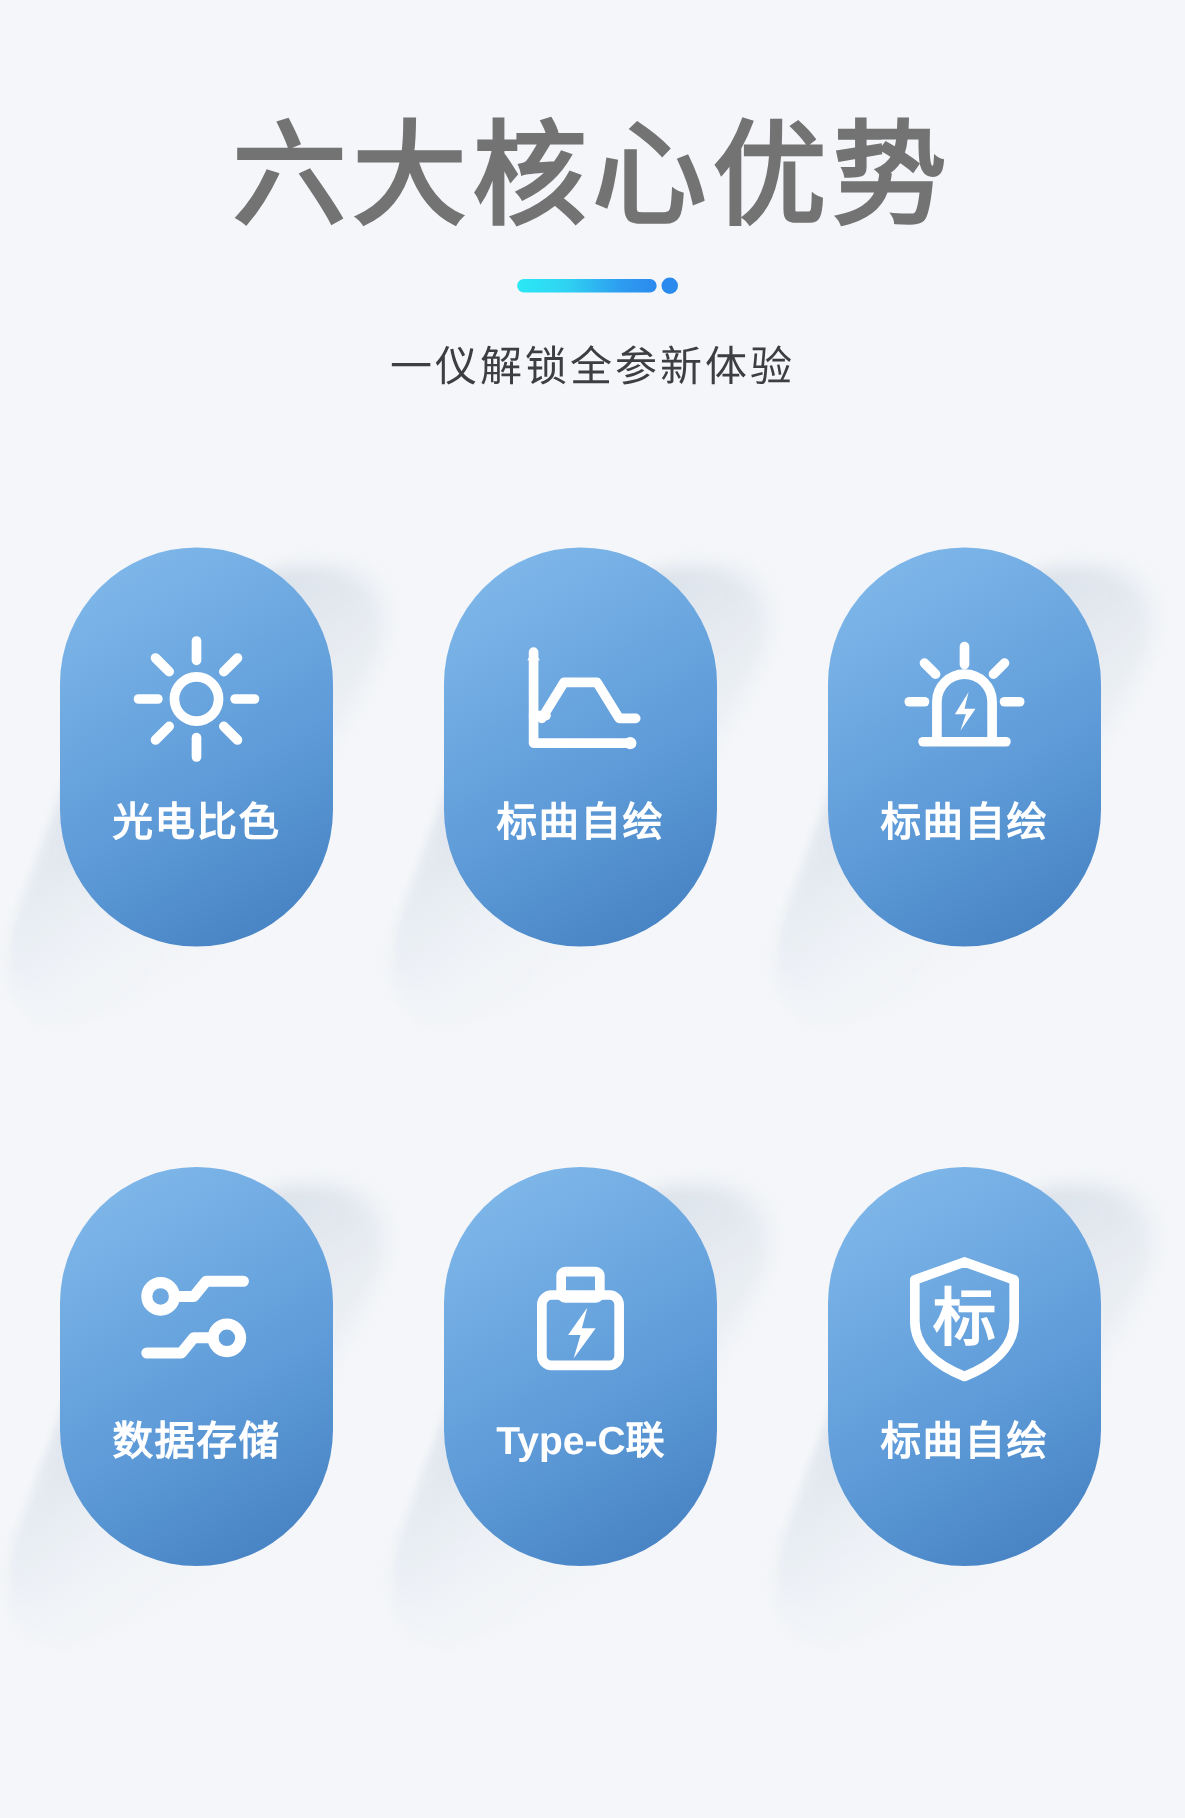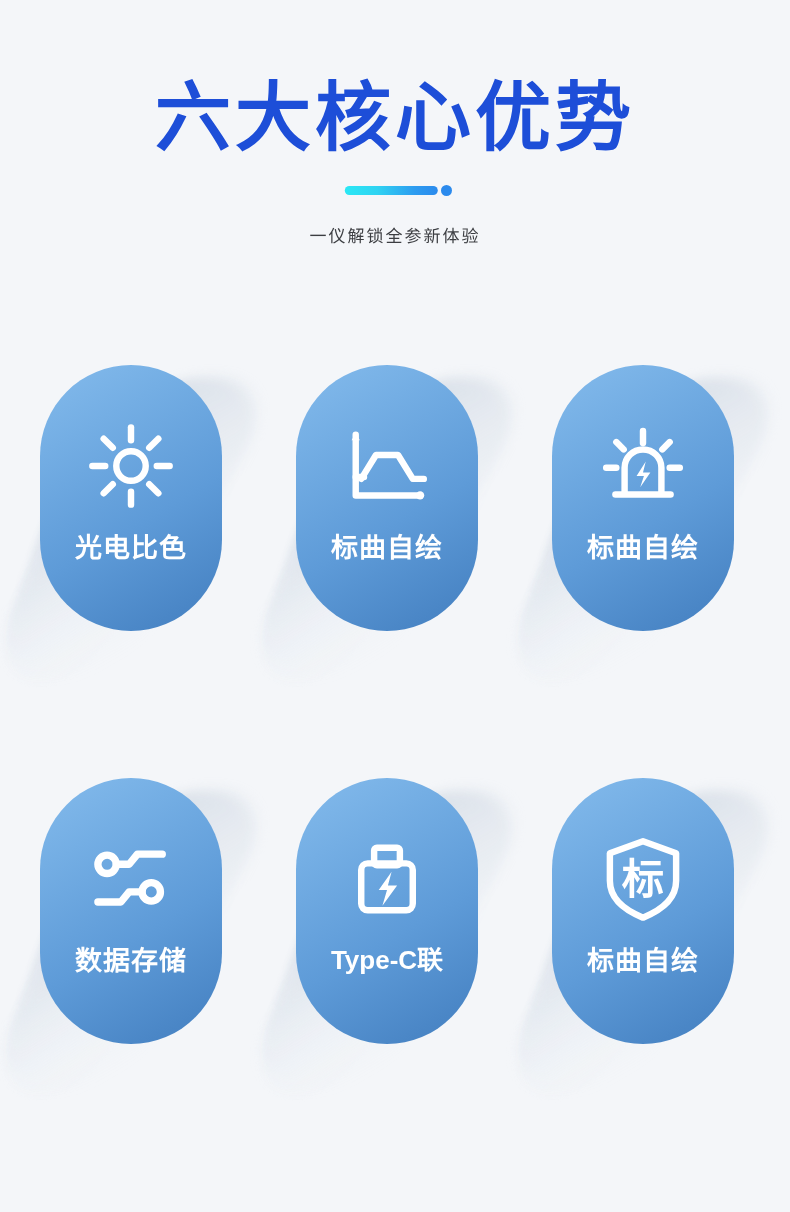--- a/index.html
+++ b/index.html
@@ -32,21 +32,21 @@
     text-align: center;
   }
 
   .page-title {
     margin: 0;
     padding-top: 78px;
     font-size: 76px;
     line-height: 1.05;
     font-weight: bold;
     letter-spacing: 4px;
-    color: #1d4ed8;
+    color: #737373;
     font-family: "Liberation Sans", "DejaVu Sans", sans-serif;
   }
 
   .divider-wrap {
     position: relative;
     width: 790px;
     height: 22px;
     margin-top: 22px;
   }
   .divider-bar {
@@ -66,21 +66,21 @@
     transform: translateX(46px);
     width: 11px;
     height: 11px;
     border-radius: 50%;
     background: #2b8aed;
   }
 
   .page-subtitle {
     margin: 0;
     padding-top: 20px;
-    font-size: 17px;
+    font-size: 28px;
     font-weight: normal;
     letter-spacing: 2px;
     color: #3c3e42;
   }
 
   
   .grid {
     position: absolute;
     top: 365px;
     left: 0;

